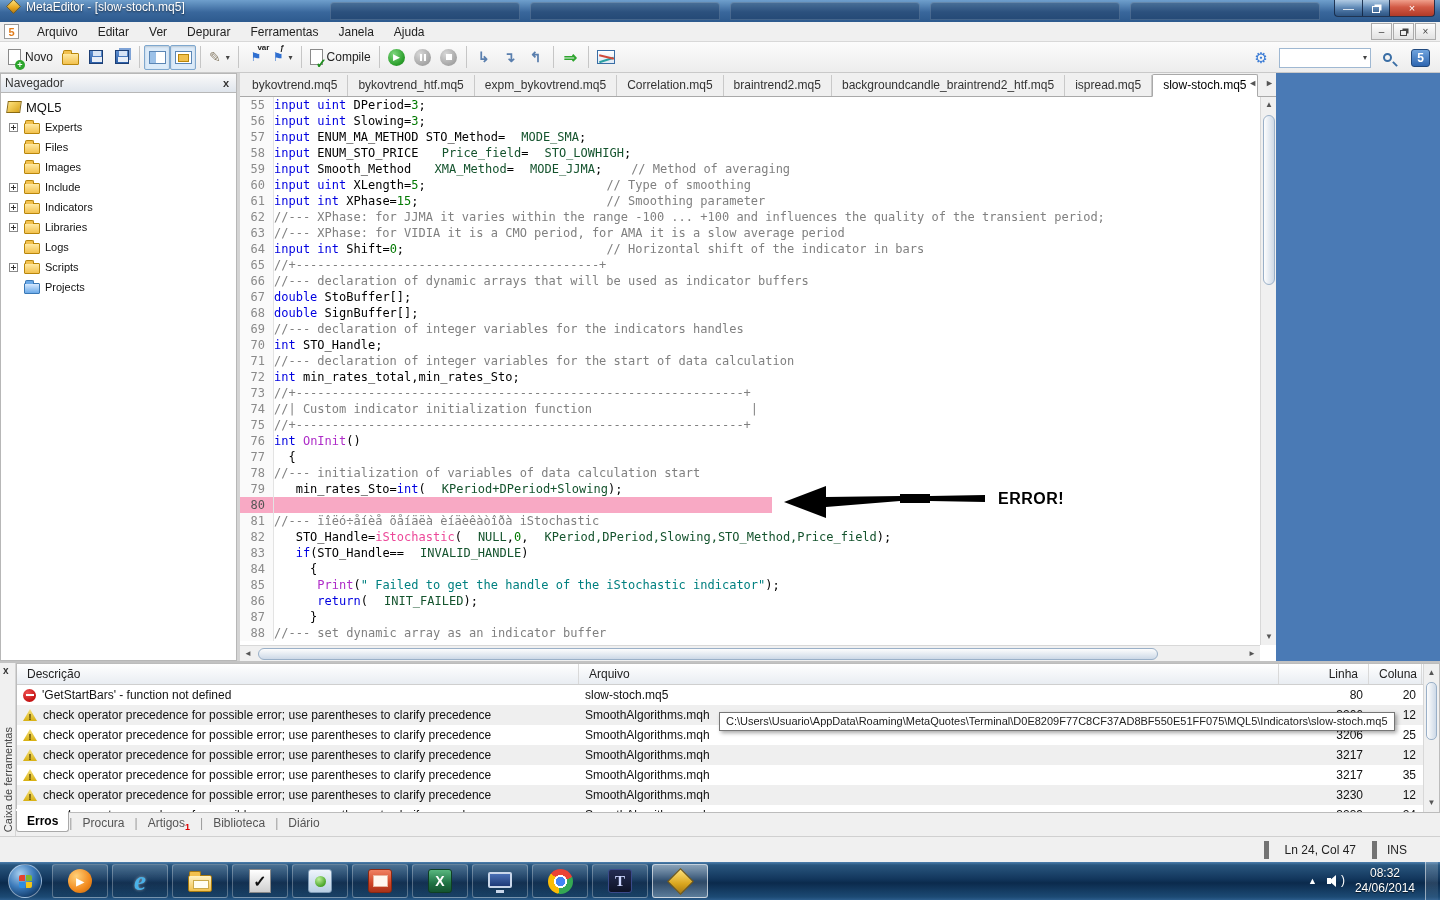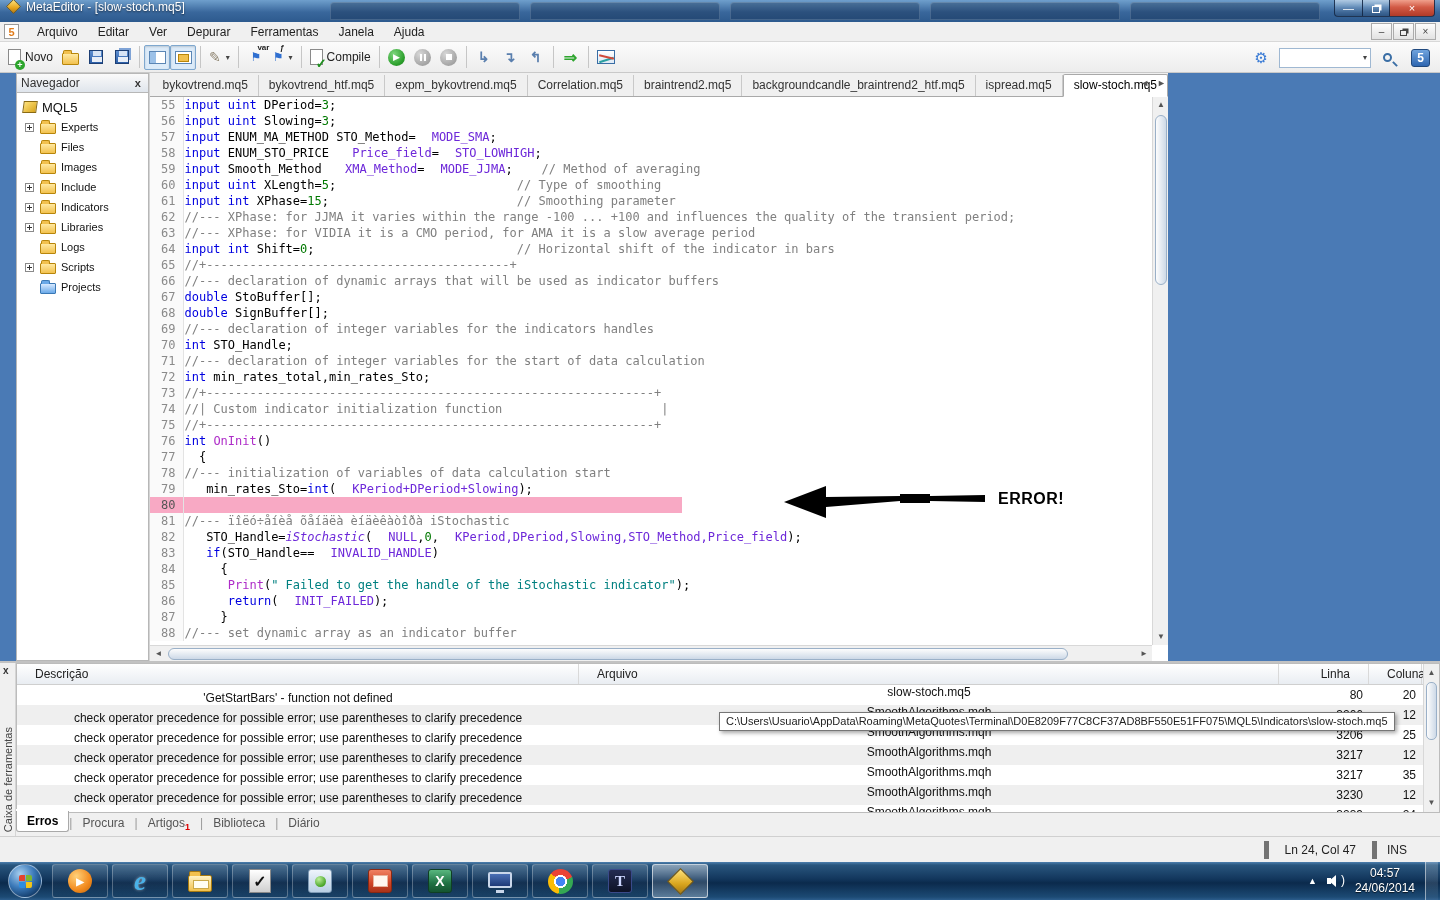--- a/index.html
+++ b/index.html
@@ -73,21 +73,21 @@
   .toolbar-right { position:absolute; right:6px; top:45px; display:flex; align-items:center; gap:5px; height:25px; }
   .icon-gear { color:#3a7bd5; font-size:15px; }
   .search-combo { width:92px; height:20px; background:#fff; border:1px solid #9fb8d2; display:flex; align-items:center; justify-content:flex-end; }
   .search-combo .dd-arrow { margin-right:3px; }
   .icon-mag { width:9px; height:9px; border:2px solid #3a6ea5; border-radius:50%; position:relative; margin-right:4px; }
   .icon-mag::after { content:""; position:absolute; left:7px; top:8px; width:6px; height:2px; background:#3a6ea5; transform:rotate(45deg); }
   .icon-mql5 { width:19px; height:18px; border-radius:3px; background:linear-gradient(#6fa3dd,#2e66b0); color:#fff;
     font-weight:bold; font-size:12px; display:flex; align-items:center; justify-content:center; border:1px solid #20497e; }
 
   
-  .workspace { position:absolute; left:16px; top:73px; width:1152px; height:588px; display:flex; background:#f0f0f0; }
+  .workspace { position:absolute; left:0; top:73px; width:1276px; height:588px; display:flex; background:#f0f0f0; }
   .navigator { width:237px; background:#fff; border:1px solid #b7b7b7; display:flex; flex-direction:column; }
   .nav-header { height:19px; background:linear-gradient(#fafafa,#dfe5ec); border-bottom:1px solid #b7b7b7;
     display:flex; align-items:center; padding:0 4px; color:#333; }
   .nav-header .close-x { margin-left:auto; font-size:11px; color:#333; font-weight:bold; padding:0 3px; }
   .nav-tree { padding:4px 0 0 6px; }
   .tree-row { height:20px; display:flex; align-items:center; gap:5px; color:#111; font-size:11px; }
   .tree-row .indent { width:12px; display:flex; justify-content:center; }
   .expander { width:9px; height:9px; border:1px solid #8a8a8a; background:#fff; position:relative; }
   .expander::before { content:""; position:absolute; left:1px; top:3.5px; width:5px; height:1px; background:#333; }
   .expander::after { content:""; position:absolute; left:3.5px; top:1px; width:1px; height:5px; background:#333; }
@@ -108,21 +108,21 @@
   .tab-scroll { position:absolute; right:2px; top:5px; display:flex; gap:8px; color:#555; font-size:9px; }
   .code-area { height:548px; overflow:hidden; position:relative; background:#fff; margin-right:16px; }
   .code-line { height:16px; display:flex; align-items:flex-start; font-family:"DejaVu Sans Mono", monospace; font-size:12px; position:relative; }
   .gutter { width:34px; flex:0 0 34px; text-align:right; padding-right:8px; color:#8a8a8a; background:#fafafa;
     border-right:1px solid #e3e3e3; height:16px; line-height:16px; }
   .code-text { white-space:pre; line-height:16px; }
   .code-line.hl .hl-band { position:absolute; left:0; top:0; height:16px; width:532px; background:#f8a9c4; z-index:0; }
   .code-line.hl .gutter { background:transparent; color:#555; }
   .code-line.hl .gutter, .code-line.hl .code-text { position:relative; z-index:1; }
   .tk-k { color:#0000e0; } .tk-t { color:#000; } .tk-n { color:#007800; } .tk-c { color:#808080; }
-  .tk-m { color:#6d28d9;padding-left:16px; } .tk-f { color:#6d28d9;font-style:italic; } .tk-pr { color:#ae2cc8; } .tk-s { color:#008080; }
+  .tk-m { color:#14532d;padding-left:16px; } .tk-f { color:#ec4899; } .tk-pr { color:#ae2cc8; } .tk-s { color:#008080; }
   .vscroll { position:absolute; right:0; top:24px; width:16px; height:548px; background:#f0f0f0; border-left:1px solid #d8d8d8; }
   .vscroll .arr { position:absolute; left:0; width:16px; height:16px; font-size:8px; color:#555; text-align:center; line-height:16px; }
   .vscroll .arr.up { top:0; } .vscroll .arr.down { bottom:0; }
   .vscroll .thumb { position:absolute; left:2px; top:18px; width:12px; height:170px; background:linear-gradient(90deg,#fdfdfd,#cdd9e7); border:1px solid #9ab0c8; border-radius:6px; }
   .hscroll { height:16px; background:#f0f0f0; border-top:1px solid #d8d8d8; position:relative; margin-right:16px; }
   .hscroll .arr { position:absolute; top:0; width:16px; height:16px; font-size:8px; color:#555; text-align:center; line-height:16px; }
   .hscroll .arr.left { left:0; } .hscroll .arr.right { right:0; }
   .hscroll .thumb { position:absolute; left:18px; top:2px; height:12px; width:900px; background:linear-gradient(#fdfdfd,#cdd9e7); border:1px solid #9ab0c8; border-radius:6px; }
 
   
@@ -132,25 +132,25 @@
 
   
   .bottom-zone { position:absolute; left:0; top:661px; width:1440px; height:175px; background:#f0f0f0; display:flex; border-top:2px solid #c2c2c2; }
   .side-strip { width:16px; background:#f0f0f0; border-right:1px solid #d5d5d5; position:relative; }
   .side-strip .close-x { position:absolute; top:2px; left:3px; font-size:10px; font-weight:bold; color:#333; }
   .side-strip .v-label { position:absolute; left:2px; bottom:4px; writing-mode:vertical-rl; transform:rotate(180deg);
     font-size:11px; color:#444; white-space:nowrap; }
   .bz-main { flex:1; display:flex; flex-direction:column; }
   .err-table { height:152px; background:#fff; border:1px solid #bcbcbc; overflow:hidden; position:relative; }
   .err-header { height:21px; display:flex; background:linear-gradient(#ffffff,#e9edf2); border-bottom:1px solid #cfcfcf; color:#222; }
-  .err-header .col { padding:3px 18px; border-right:1px solid #d9d9d9; }
+  .err-header .col { padding:3px 10px; border-right:1px solid #d9d9d9; }
   .col-desc { width:562px; } .col-file { width:700px; } .col-line { width:90px; text-align:right; } .col-col { width:53px; text-align:right; }
   .err-row { height:20px; display:flex; align-items:center; color:#111; }
   .err-row:nth-child(even) { background:#efefef; }
-  .err-row .col { padding:0 6px; display:flex; align-items:center; gap:6px; height:20px; overflow:hidden; white-space:nowrap;flex-direction:column; }
+  .err-row .col { padding:0 6px; display:flex; align-items:center; gap:6px; height:20px; overflow:hidden; white-space:nowrap; }
   .err-row .col-line, .err-row .col-col { display:block; line-height:20px; }
   .ico-error { width:13px; height:13px; min-width:13px; border-radius:50%; background:radial-gradient(circle at 35% 30%, #f05050, #c41212 70%); position:relative; }
   .ico-error::after { content:""; position:absolute; left:2.5px; top:5.5px; width:8px; height:2px; background:#fff; }
   .ico-warn { width:14px; height:12px; min-width:14px; position:relative; background:linear-gradient(#f7e27a,#d8b112); clip-path:polygon(50% 0,100% 100%,0 100%); }
   .ico-warn::after { content:"!"; position:absolute; left:0; right:0; bottom:-1px; text-align:center; font-size:9px; font-weight:bold; color:#4a3a00; }
   .err-vscroll { position:absolute; right:0; top:0; bottom:0; width:16px; background:#f0f0f0; border-left:1px solid #d8d8d8; }
   .err-vscroll .arr { position:absolute; left:0; width:15px; height:14px; font-size:8px; color:#555; text-align:center; line-height:14px; }
   .err-vscroll .arr.up { top:2px; } .err-vscroll .arr.down { bottom:2px; }
   .err-vscroll .thumb { position:absolute; left:2px; top:18px; width:11px; height:58px; background:linear-gradient(90deg,#fdfdfd,#cdd9e7); border:1px solid #9ab0c8; border-radius:5px; }
 
@@ -735,20 +735,20 @@
         <div class="tb-slot active">
           <span class="glyph g-me"></span>
         </div>
       </div>
     <div class="tray">
       <span class="tray-up">▲</span>
       <span class="speaker">
           <span class="wave">)</span>
         </span>
       <div class="clock">
-        <div>04:57</div>
+        <div>08:32</div>
         <div>24/06/2014</div>
       </div>
       <div class="show-desktop"></div>
     </div>
   </div>
 
 </div>
 
 </body></html>

